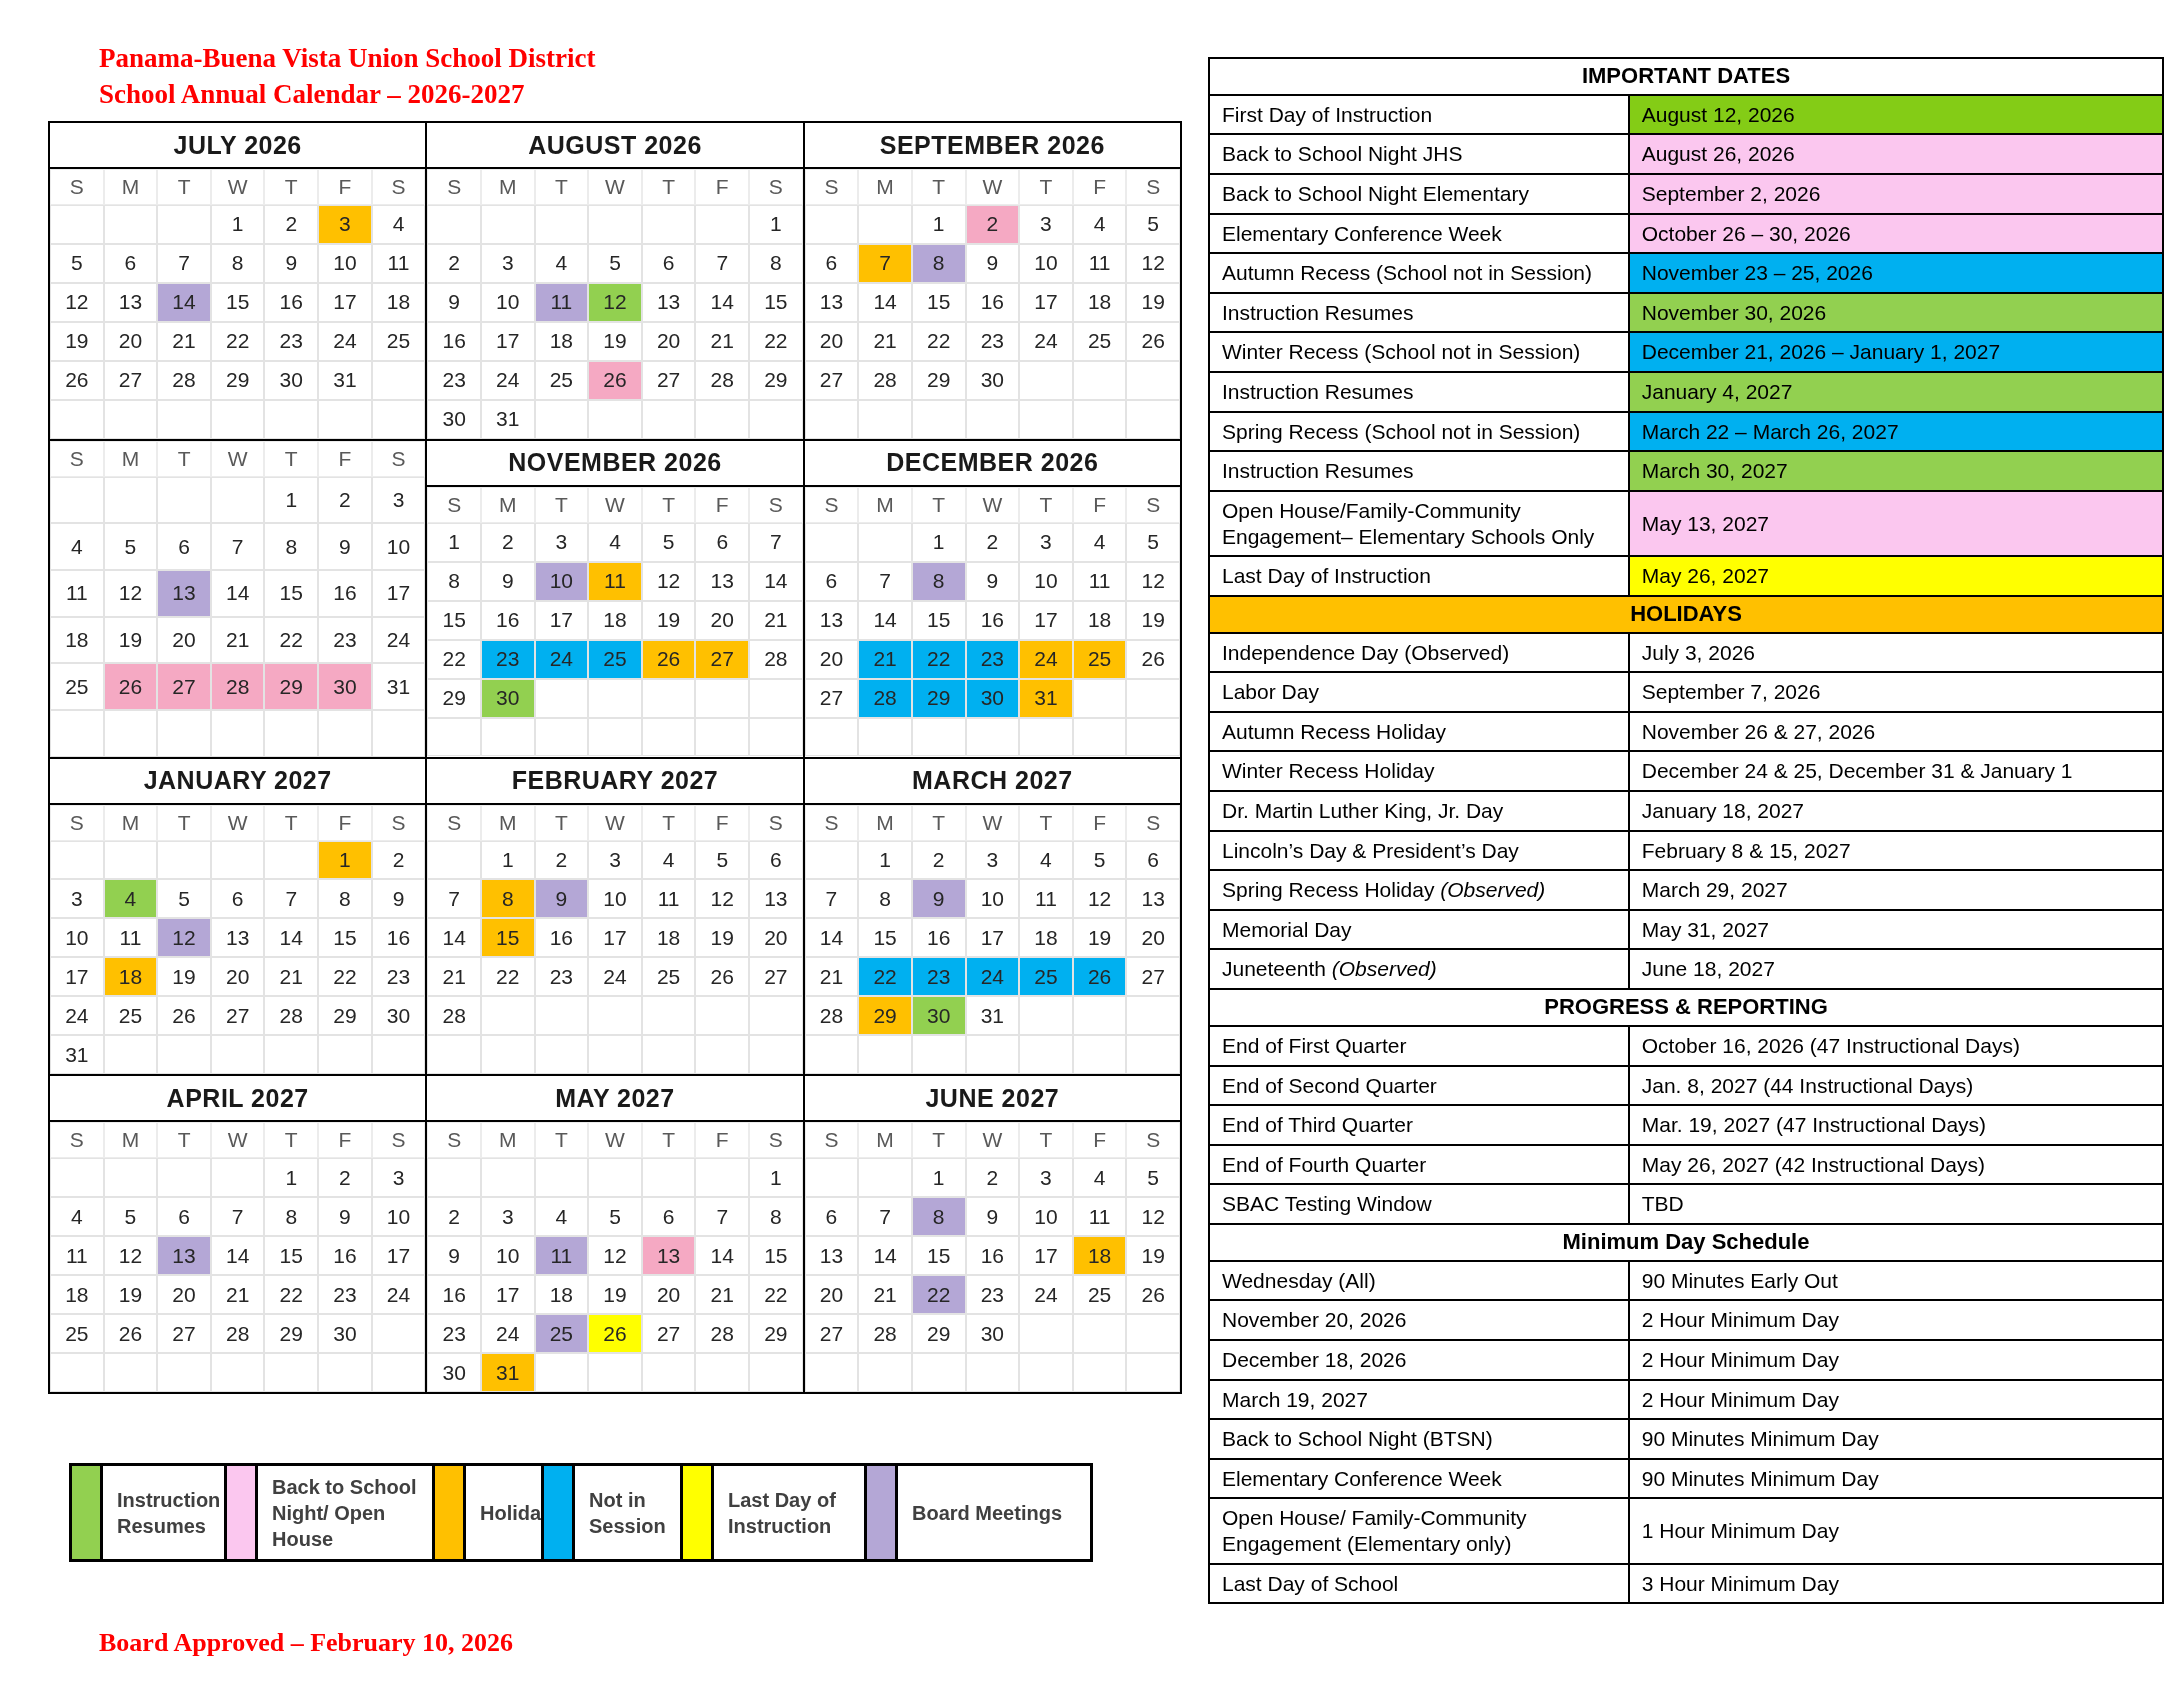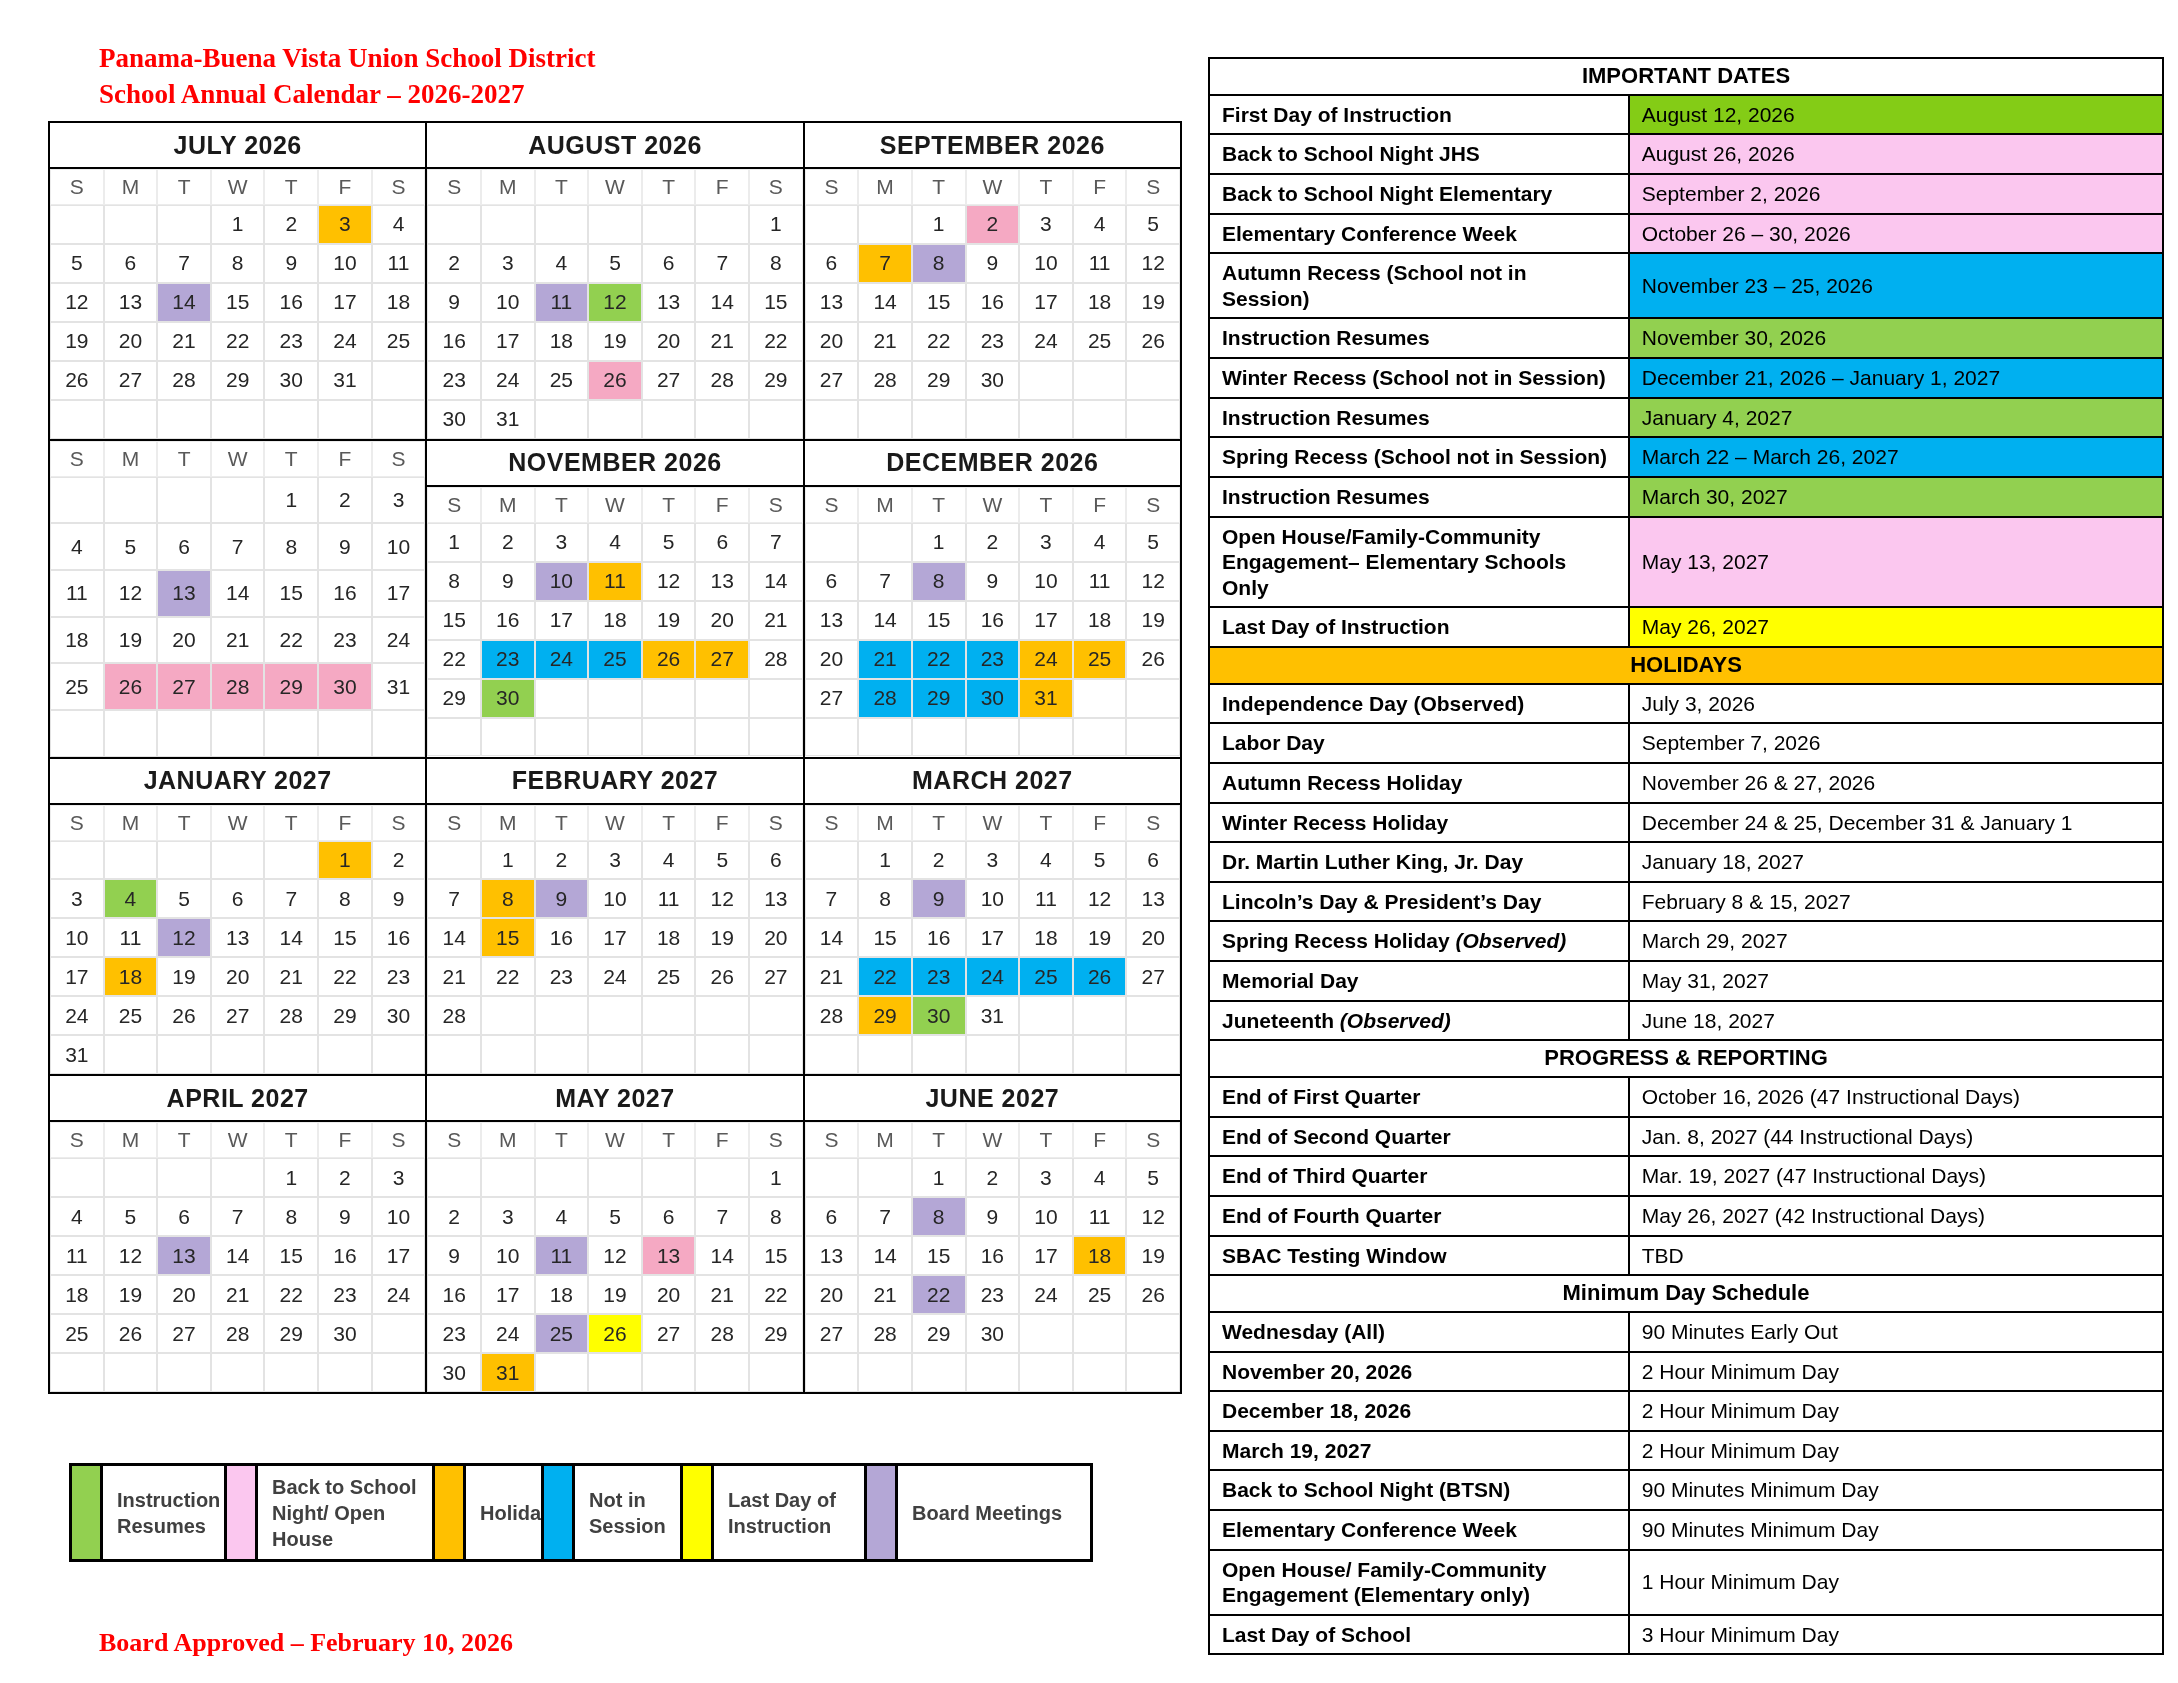--- a/index.html
+++ b/index.html
@@ -56,21 +56,21 @@
     position:absolute;left:1208px;top:57px;width:956px;
     border-collapse:collapse;background:#fff;
   }
   .info-table td{
     border:2px solid #000;font-size:21px;color:#000;
     padding:6px 12px;line-height:1.22;vertical-align:middle;
   }
   .info-table td.section-header{
     text-align:center;font-weight:bold;font-size:22px;padding:4px 8px;
   }
-  .info-table td.label-cell{width:44%;font-weight:bold;}
+  .info-table td.label-cell{width:44%;}
   .info-table td.value-cell{width:56%;}
   .info-table em{font-style:italic;}
 </style>
 </head>
 <body>
 
 <div class="doc-title" style="color: rgb(255, 0, 0);">
   <div>Panama-Buena Vista Union School District</div>
   <div>School Annual Calendar – 2026-2027</div>
 </div>

